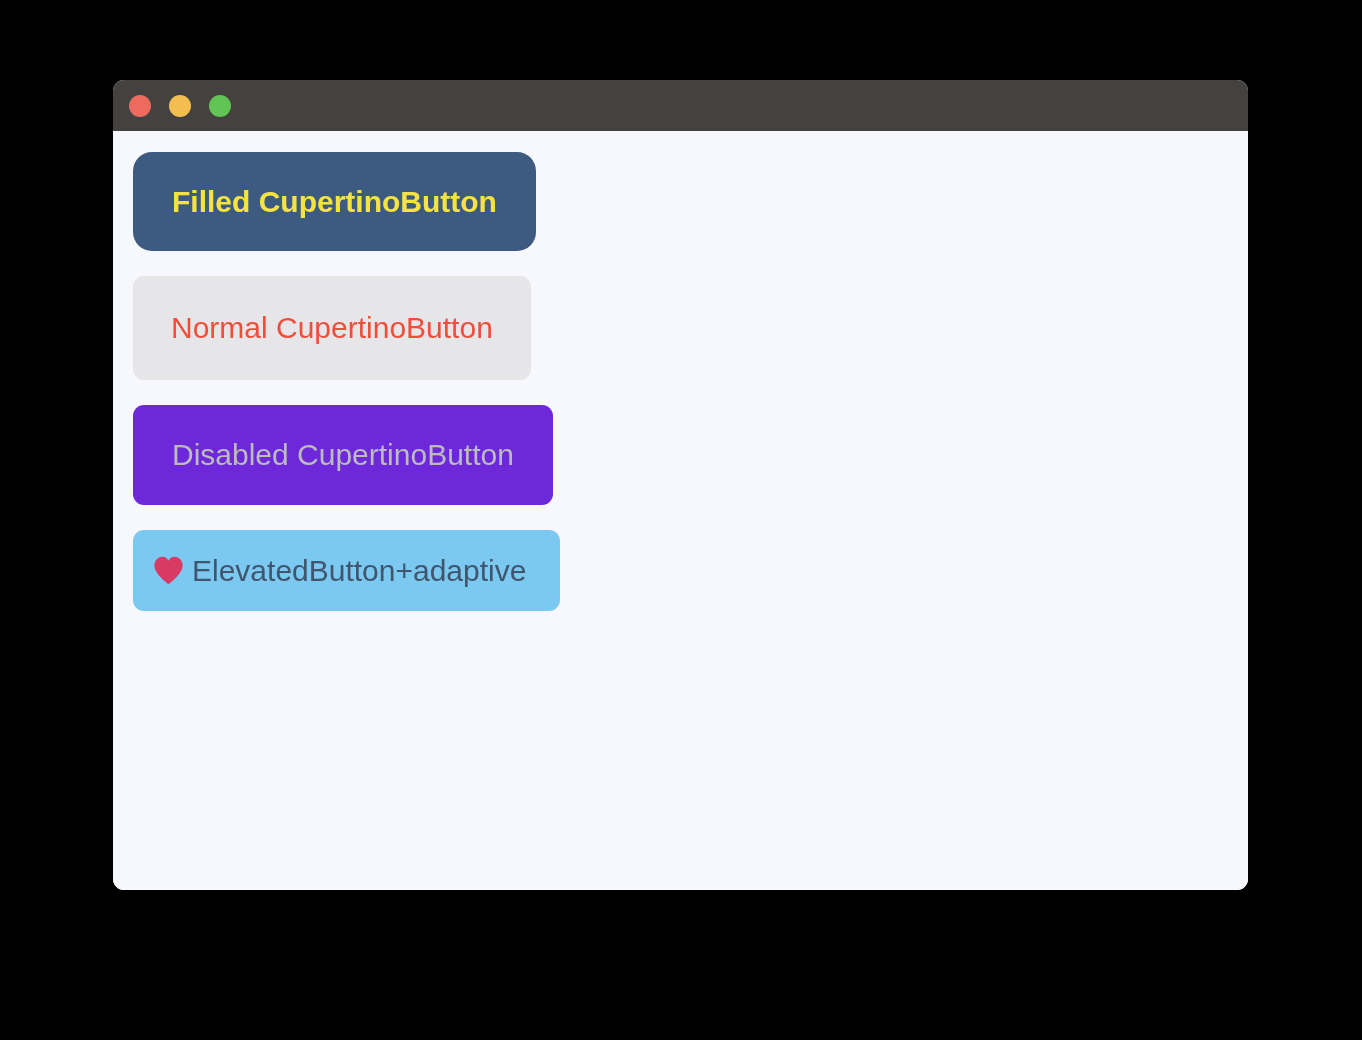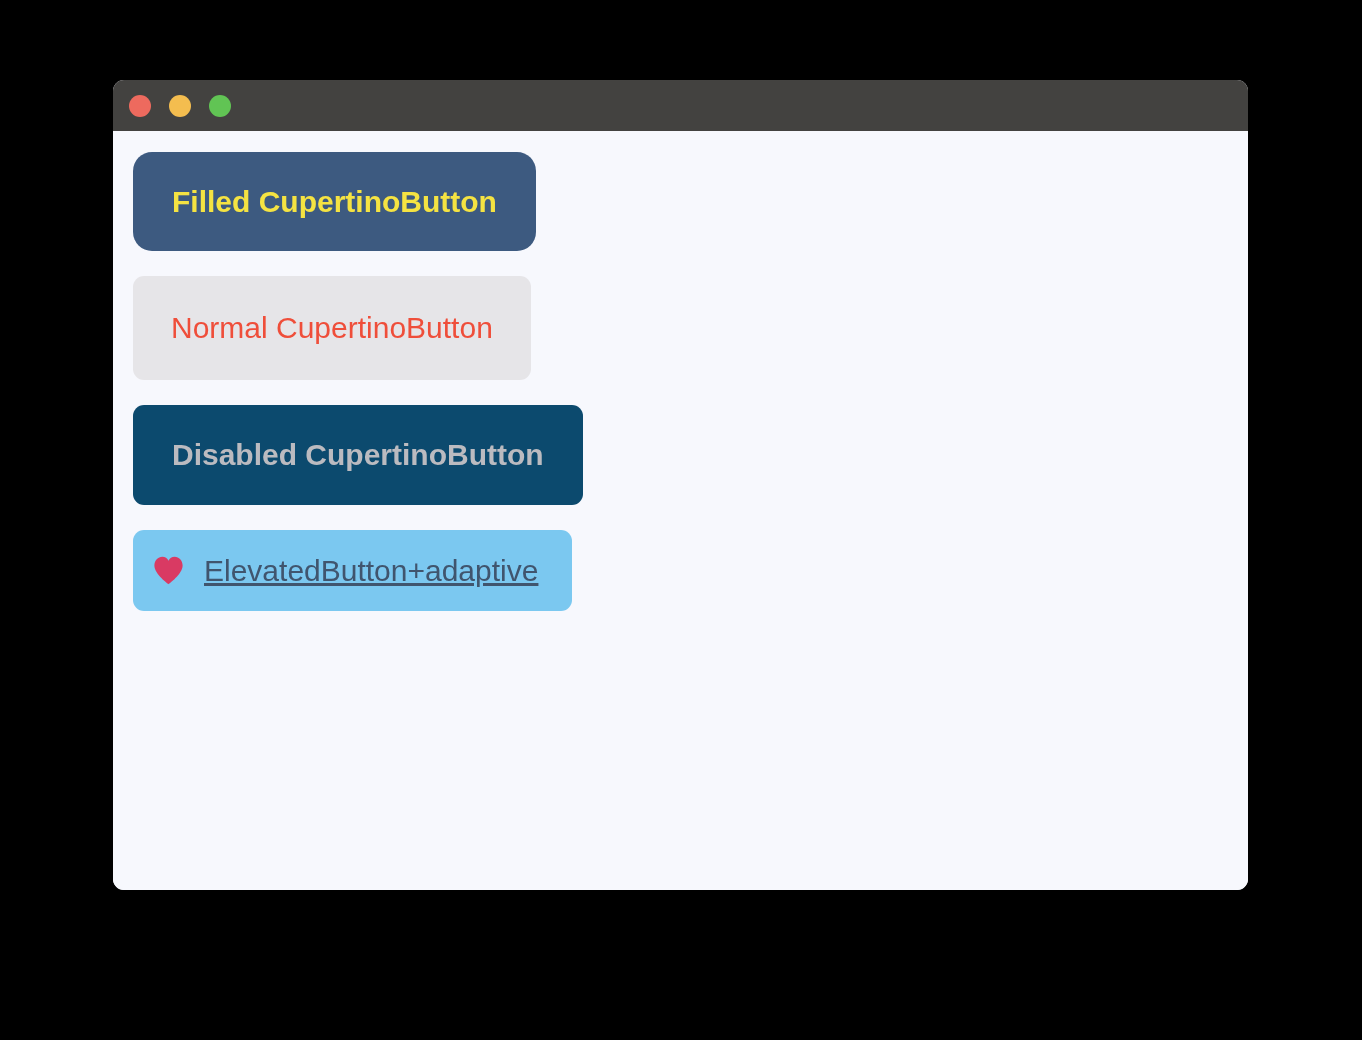--- a/index.html
+++ b/index.html
@@ -105,42 +105,41 @@
     font-size: 30px;
     font-weight: 700;
     border-radius: 19px;
     height: 99px;
     margin-bottom: 25px;
     padding: 0 39px;
   }
 
   
   #btn-disabled {
-    background: #0c4a6e;
+    background: #6d28d9;
     color: #BBBBC0;
     font-size: 30px;
-    font-weight: 700;
+    font-weight: 400;
     border-radius: 11px;
     height: 100px;
     margin-bottom: 25px;
     padding: 0 39px;
     cursor: default;
   }
 
   
   #btn-elevated {
     background: #7BC8F0;
     color: #40556E;
     font-size: 30px;
     font-weight: 400;
     border-radius: 11px;
     height: 81px;
     padding: 0 34px 0 20px;
-    gap: 20px;
-    text-decoration: underline;
+    gap: 8px;
   }
 
   .heart-icon {
     width: 31px;
     height: 29px;
     flex: 0 0 auto;
     display: block;
   }
   .btn-label { display: inline-block; }
 </style>

